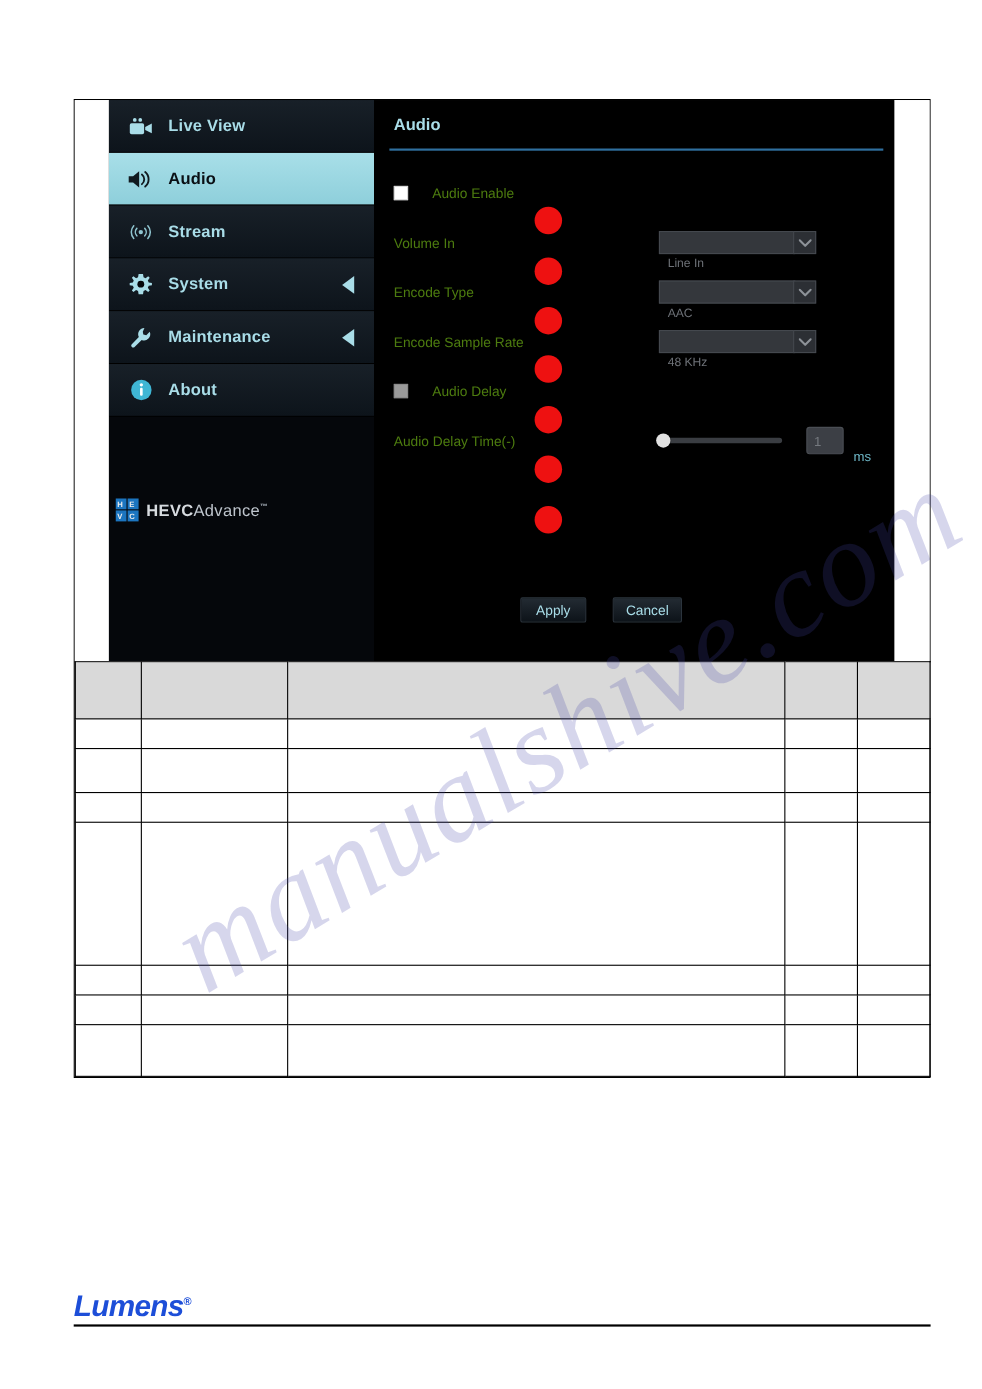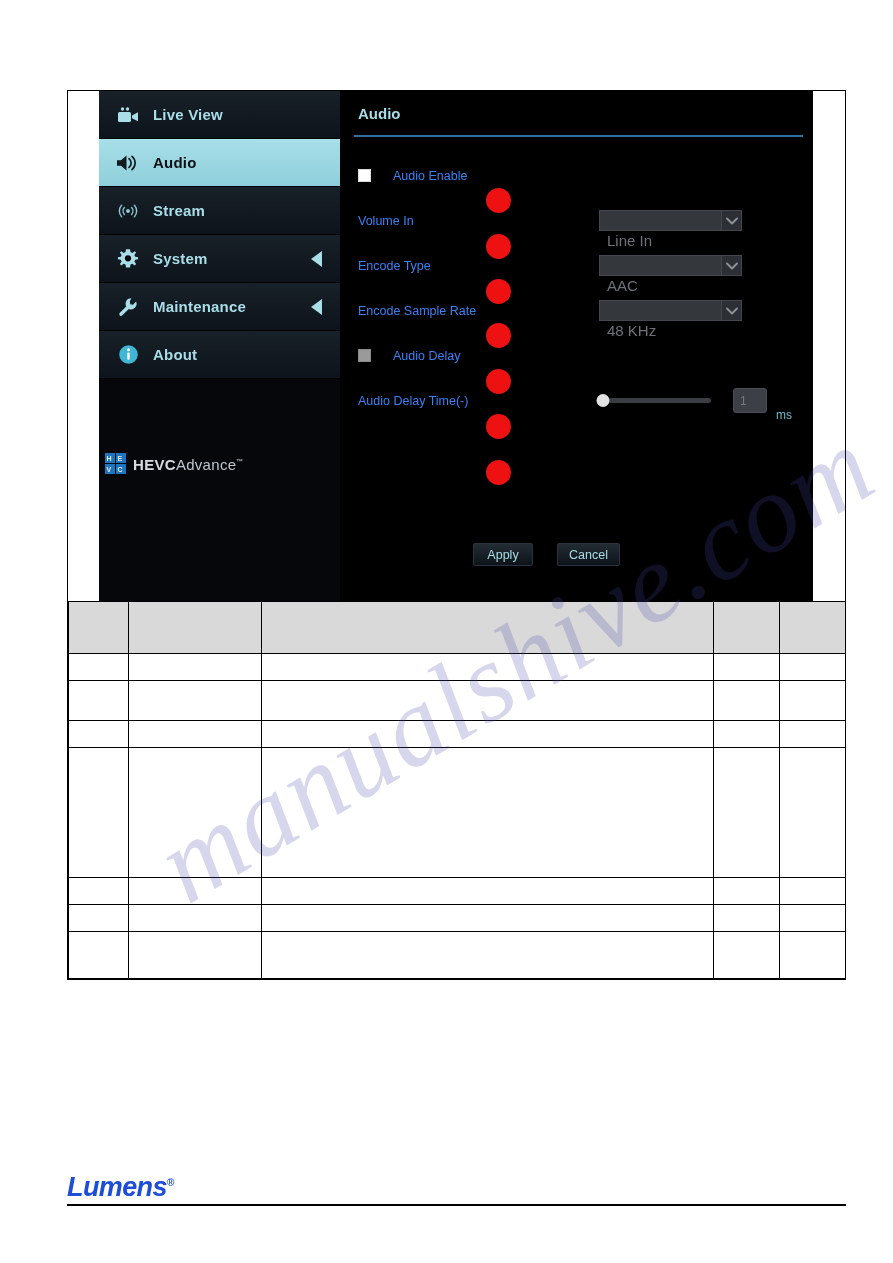--- a/index.html
+++ b/index.html
@@ -183,21 +183,21 @@
     top: 62px;
   }
   .form-row {
     position: relative;
     height: 45px;
     display: flex;
     align-items: center;
   }
   .row-label {
     font-size: 12.5px;
-    color: #3b82f6;
+    color: #4d7c0f;
     white-space: nowrap;
   }
 
   .lbl-col {
     position: absolute;
     left: 18px;
     display: flex;
     align-items: center;
   }
   .ctrl-col {
@@ -223,21 +223,21 @@
     width: 124px;
     height: 21px;
     background: #34373c;
     border: 1px solid #44484e;
     box-sizing: border-box;
     display: flex;
     align-items: center;
     position: relative;
   }
   .sel-val {
-    font-size: 15px;
+    font-size: 11px;
     color: #6e7278;
     padding-left: 7px;
     margin-top: 39px;
   }
   .sel-arrow {
     position: absolute;
     right: -20px;
     top: -1px;
     width: 21px; height: 21px;
     background: #2c2f34;

